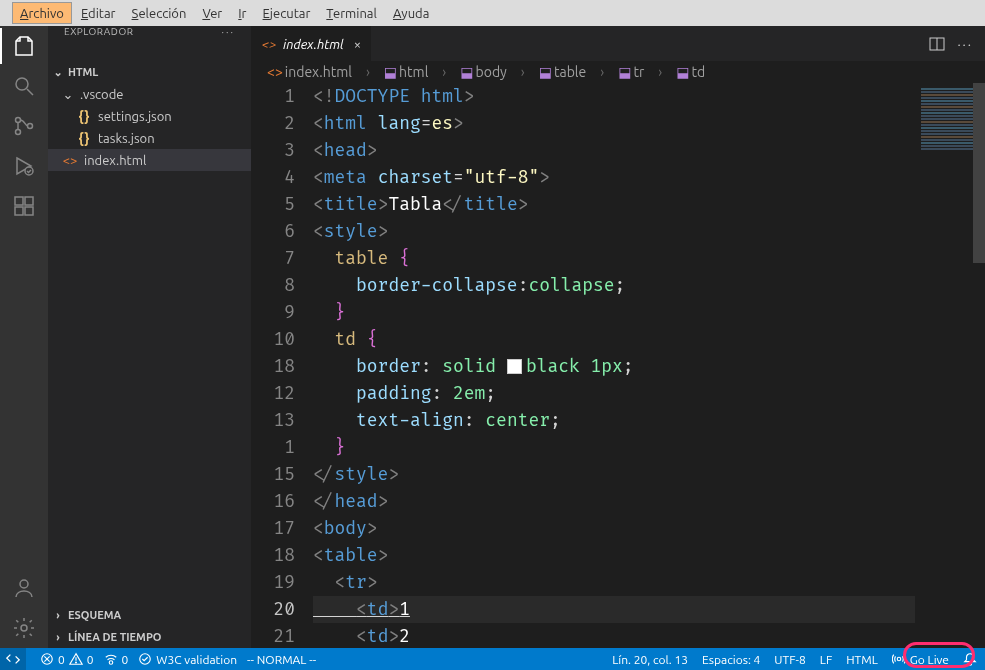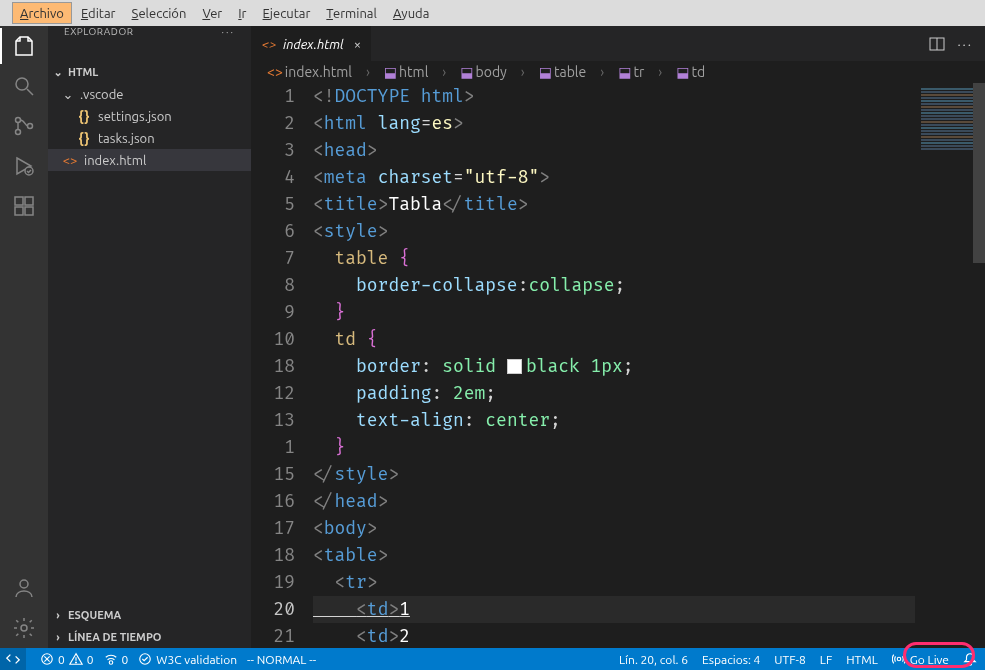--- a/index.html
+++ b/index.html
@@ -367,21 +367,21 @@
         <circle cx="8" cy="8" r="6"></circle>
         <path d="M5 8l2 2 4-4"></path>
       </svg>
     <span>W3C validation</span>
   </div>
   <div class="sb-item">
     <span>-- NORMAL --</span>
   </div>
   <div class="sb-right">
     <div class="sb-item">
-        <span>Lín. 20, col. 6</span>
+        <span>Lín. 20, col. 13</span>
       </div>
     <div class="sb-item">
         <span>Espacios: 4</span>
       </div>
     <div class="sb-item">
         <span>UTF-8</span>
       </div>
     <div class="sb-item">
         <span>LF</span>
       </div>

